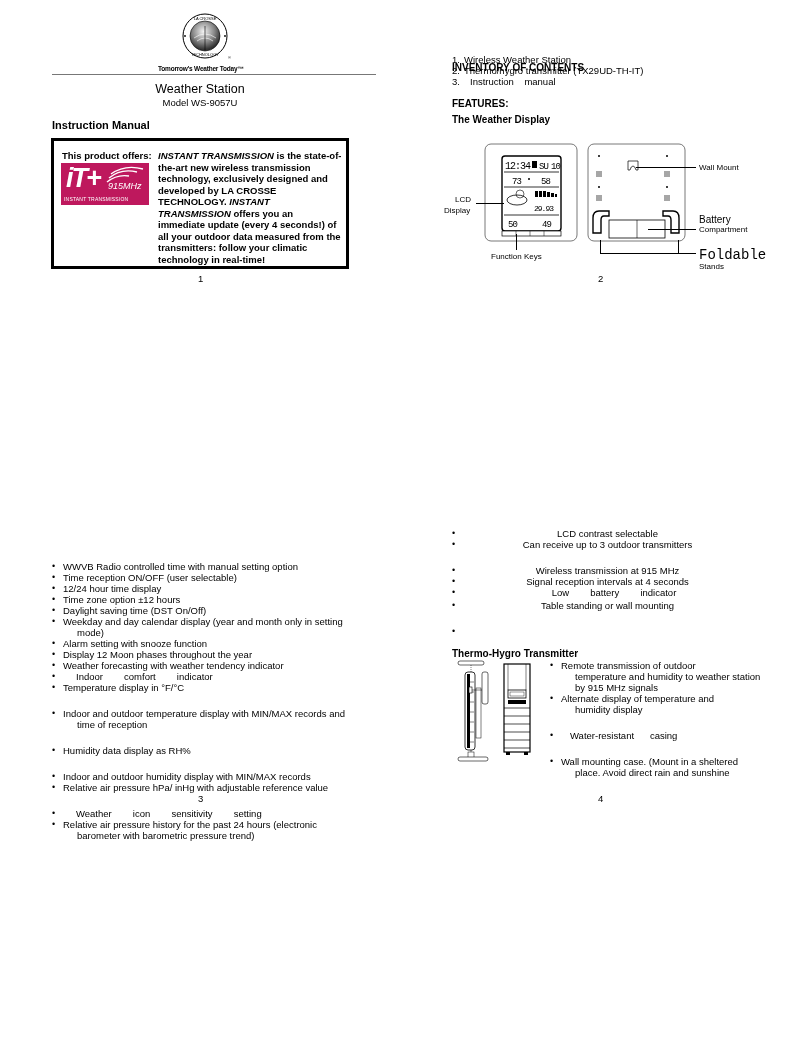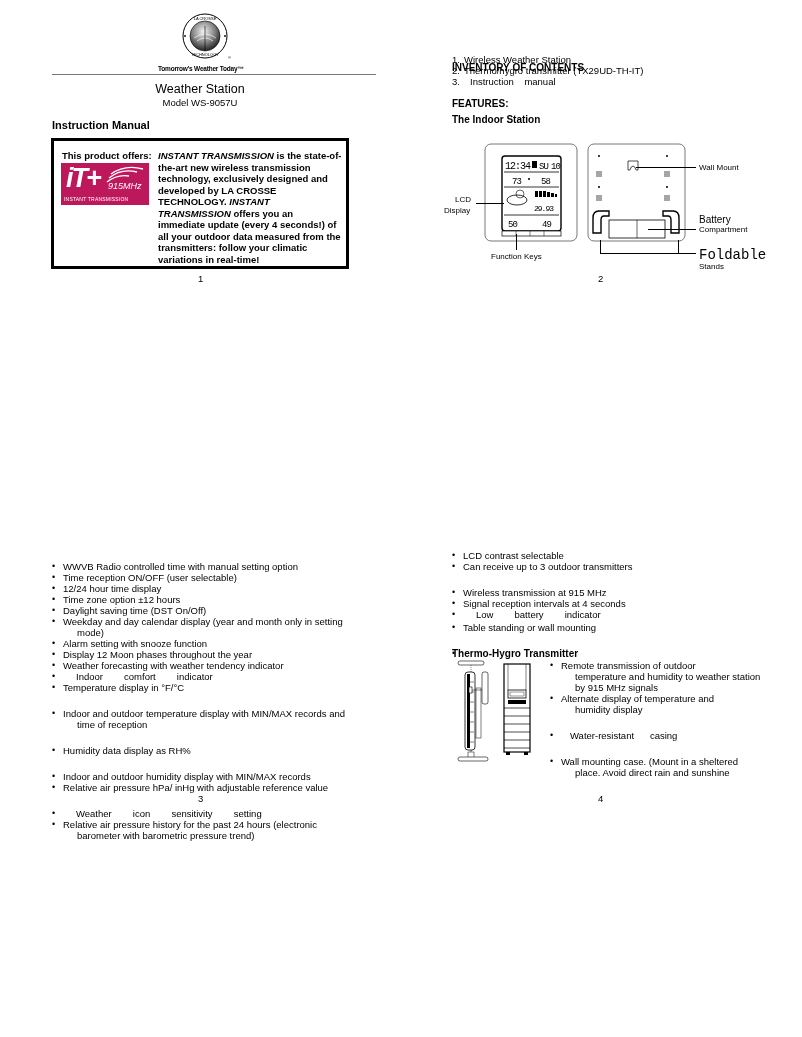--- a/index.html
+++ b/index.html
@@ -66,35 +66,35 @@
   <div class="abs t bold" style="left:158px;top:150px;line-height:11.5px;">
     <div><i>INSTANT TRANSMISSION</i><span> is the state-of-</span></div>
     <div>the-art new wireless transmission</div>
     <div>technology, exclusively designed and</div>
     <div>developed by LA CROSSE</div>
     <div><span>TECHNOLOGY. </span><i>INSTANT</i></div>
     <div><i>TRANSMISSION</i><span> offers you an</span></div>
     <div>immediate update (every 4 seconds!) of</div>
     <div>all your outdoor data measured from the</div>
     <div>transmitters: follow your climatic</div>
-    <div>variations in real-time!</div>
+    <div>technology in real-time!</div>
   </div>
 
   <div class="abs t" style="left:198px;top:273px;">1</div>
 </div>
 
 <div>
   <div class="abs t bold" style="left:452px;top:42px;font-size:10px;margin-top:20px;">INVENTORY OF CONTENTS</div>
   <div class="abs t" style="left:452px;top:54px;">
     <div><span style="display:inline-block;width:12px;">1.</span><span>Wireless Weather Station</span></div>
     <div><span style="display:inline-block;width:12px;">2.</span><span>Thermo/hygro transmitter (TX29UD-TH-IT)</span></div>
     <div style="white-space:pre;"><span style="display:inline-block;width:18px;">3.</span><span>Instruction    manual</span></div>
   </div>
   <div class="abs t bold" style="left:452px;top:98px;font-size:10px;">FEATURES:</div>
-  <div class="abs t bold" style="left:452px;top:114px;font-size:10px;">The Indoor Station</div>
+  <div class="abs t bold" style="left:452px;top:114px;font-size:10px;">The Weather Display</div>
 
   <svg class="abs" style="left:484px;top:143px;" width="94" height="100" viewBox="0 0 94 100">
     <rect x="1" y="1" width="92" height="97" rx="6" fill="#fff" stroke="#555" stroke-width="0.8"></rect>
     <rect x="18" y="13" width="59" height="75" rx="3" fill="#fff" stroke="#000" stroke-width="1.4"></rect>
     <line x1="20" y1="29" x2="75" y2="29" stroke="#000" stroke-width="0.8"></line>
     <line x1="20" y1="44" x2="75" y2="44" stroke="#000" stroke-width="0.8"></line>
     <line x1="20" y1="72" x2="75" y2="72" stroke="#000" stroke-width="0.8"></line>
     <text x="21" y="26" font-size="10" font-family="Liberation Mono, monospace" letter-spacing="-1">12:34</text>
     <rect x="48" y="18" width="5" height="7" fill="#000"></rect>
     <text x="55" y="26" font-size="9" font-family="Liberation Mono, monospace" letter-spacing="-1">SU</text>
@@ -187,21 +187,21 @@
     <li class="sp"><span>Humidity data display as RH%</span></li>
     <li class="sp"><span>Indoor and outdoor humidity display with MIN/MAX records</span></li>
     <li><span>Relative air pressure hPa/ inHg with adjustable reference value</span></li>
     <li class="sp" style="white-space:pre;padding-left:24px;"><span>Weather        icon        sensitivity        setting</span></li>
     <li><span>Relative air pressure history for the past 24 hours (electronic</span><span class="cont">barometer with barometric pressure trend)</span></li>
   </ul>
   <div class="abs t" style="left:198px;top:793px;">3</div>
 </div>
 
 <div>
-  <ul class="b abs" style="left:452px;top:550px;width:300px;">
+  <ul class="b abs" style="left:452px;top:528px;width:300px;text-align:center;">
     <li><span>LCD contrast selectable</span></li>
     <li><span>Can receive up to 3 outdoor transmitters</span></li>
     <li class="sp"><span>Wireless transmission at 915 MHz</span></li>
     <li><span>Signal reception intervals at 4 seconds</span></li>
     <li style="white-space:pre;padding-left:24px;"><span>Low        battery        indicator</span></li>
     <li class="sp" style="margin-top:2px;"><span>Table standing or wall mounting</span></li>
     <li class="sp" style="height:11px;"><span></span></li>
   </ul>
 
   <div class="abs t bold" style="left:452px;top:648px;font-size:10px;">Thermo-Hygro Transmitter</div>

